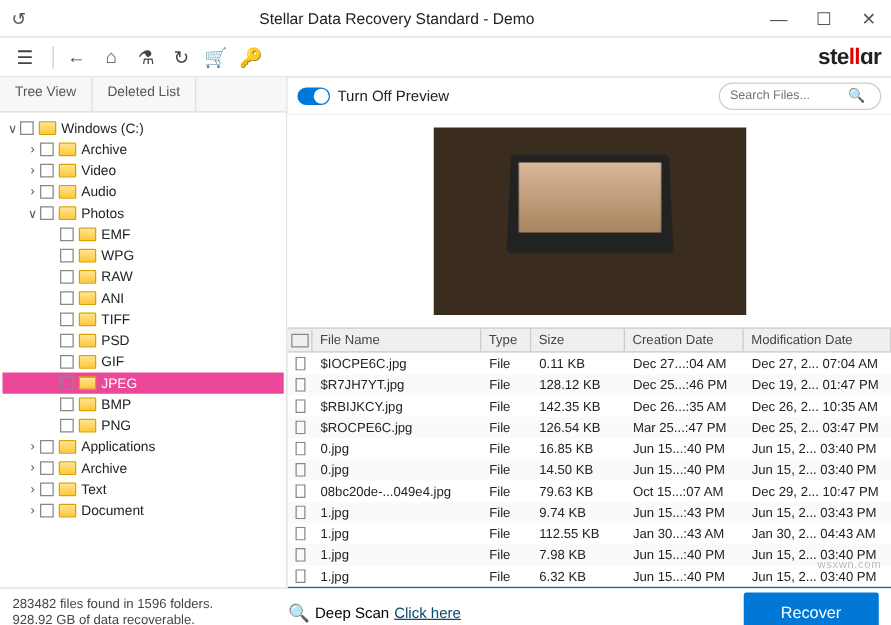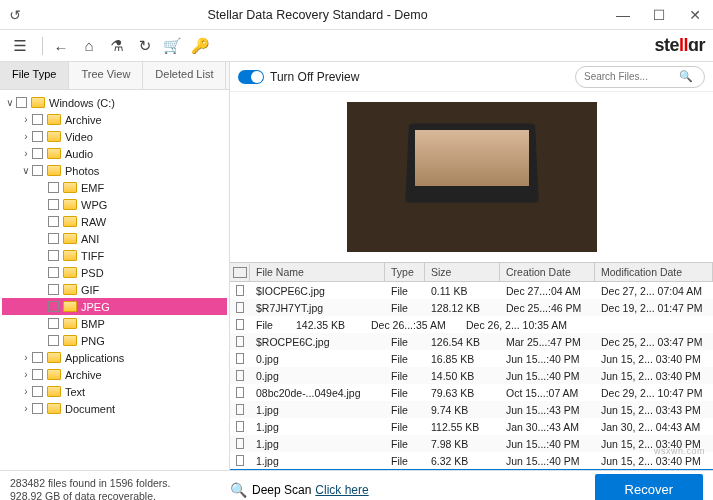--- a/index.html
+++ b/index.html
@@ -82,21 +82,20 @@
   <div class="tbtn">⚗</div>
   <div class="tbtn">↻</div>
   <div class="tbtn">🛒</div>
   <div class="tbtn">🔑</div>
   <div class="logo">ste<span class="bar1">l</span><span class="bar2">l</span>ɑr</div>
 </div>
 
 <div class="main">
   <div class="leftpane">
     <div class="tabs">
-      <div class="tab active">File Type</div>
       <div class="tab">Tree View</div>
       <div class="tab">Deleted List</div>
     </div>
     <div class="tree" id="tree">
         <div class="node" style="padding-left: 2px;">
           <span class="exp">∨</span>
           <span class="cb"></span>
           <span class="fld"></span>
           <span>Windows (C:)</span>
         </div>
@@ -251,20 +250,21 @@
           <div class="col-name">$R7JH7YT.jpg</div>
           <div class="col-type">File</div>
           <div class="col-size">128.12 KB</div>
           <div class="col-cdate">Dec 25...:46 PM</div>
           <div class="col-mdate">Dec 19, 2... 01:47 PM</div>
         </div>
         <div class="row">
           <div class="col-cb">
             <div class="cb"></div>
           </div>
+          <div class="col-name">$RBIJKCY.jpg</div>
           <div class="col-type">File</div>
           <div class="col-size">142.35 KB</div>
           <div class="col-cdate">Dec 26...:35 AM</div>
           <div class="col-mdate">Dec 26, 2... 10:35 AM</div>
         </div>
         <div class="row">
           <div class="col-cb">
             <div class="cb"></div>
           </div>
           <div class="col-name">$ROCPE6C.jpg</div>

